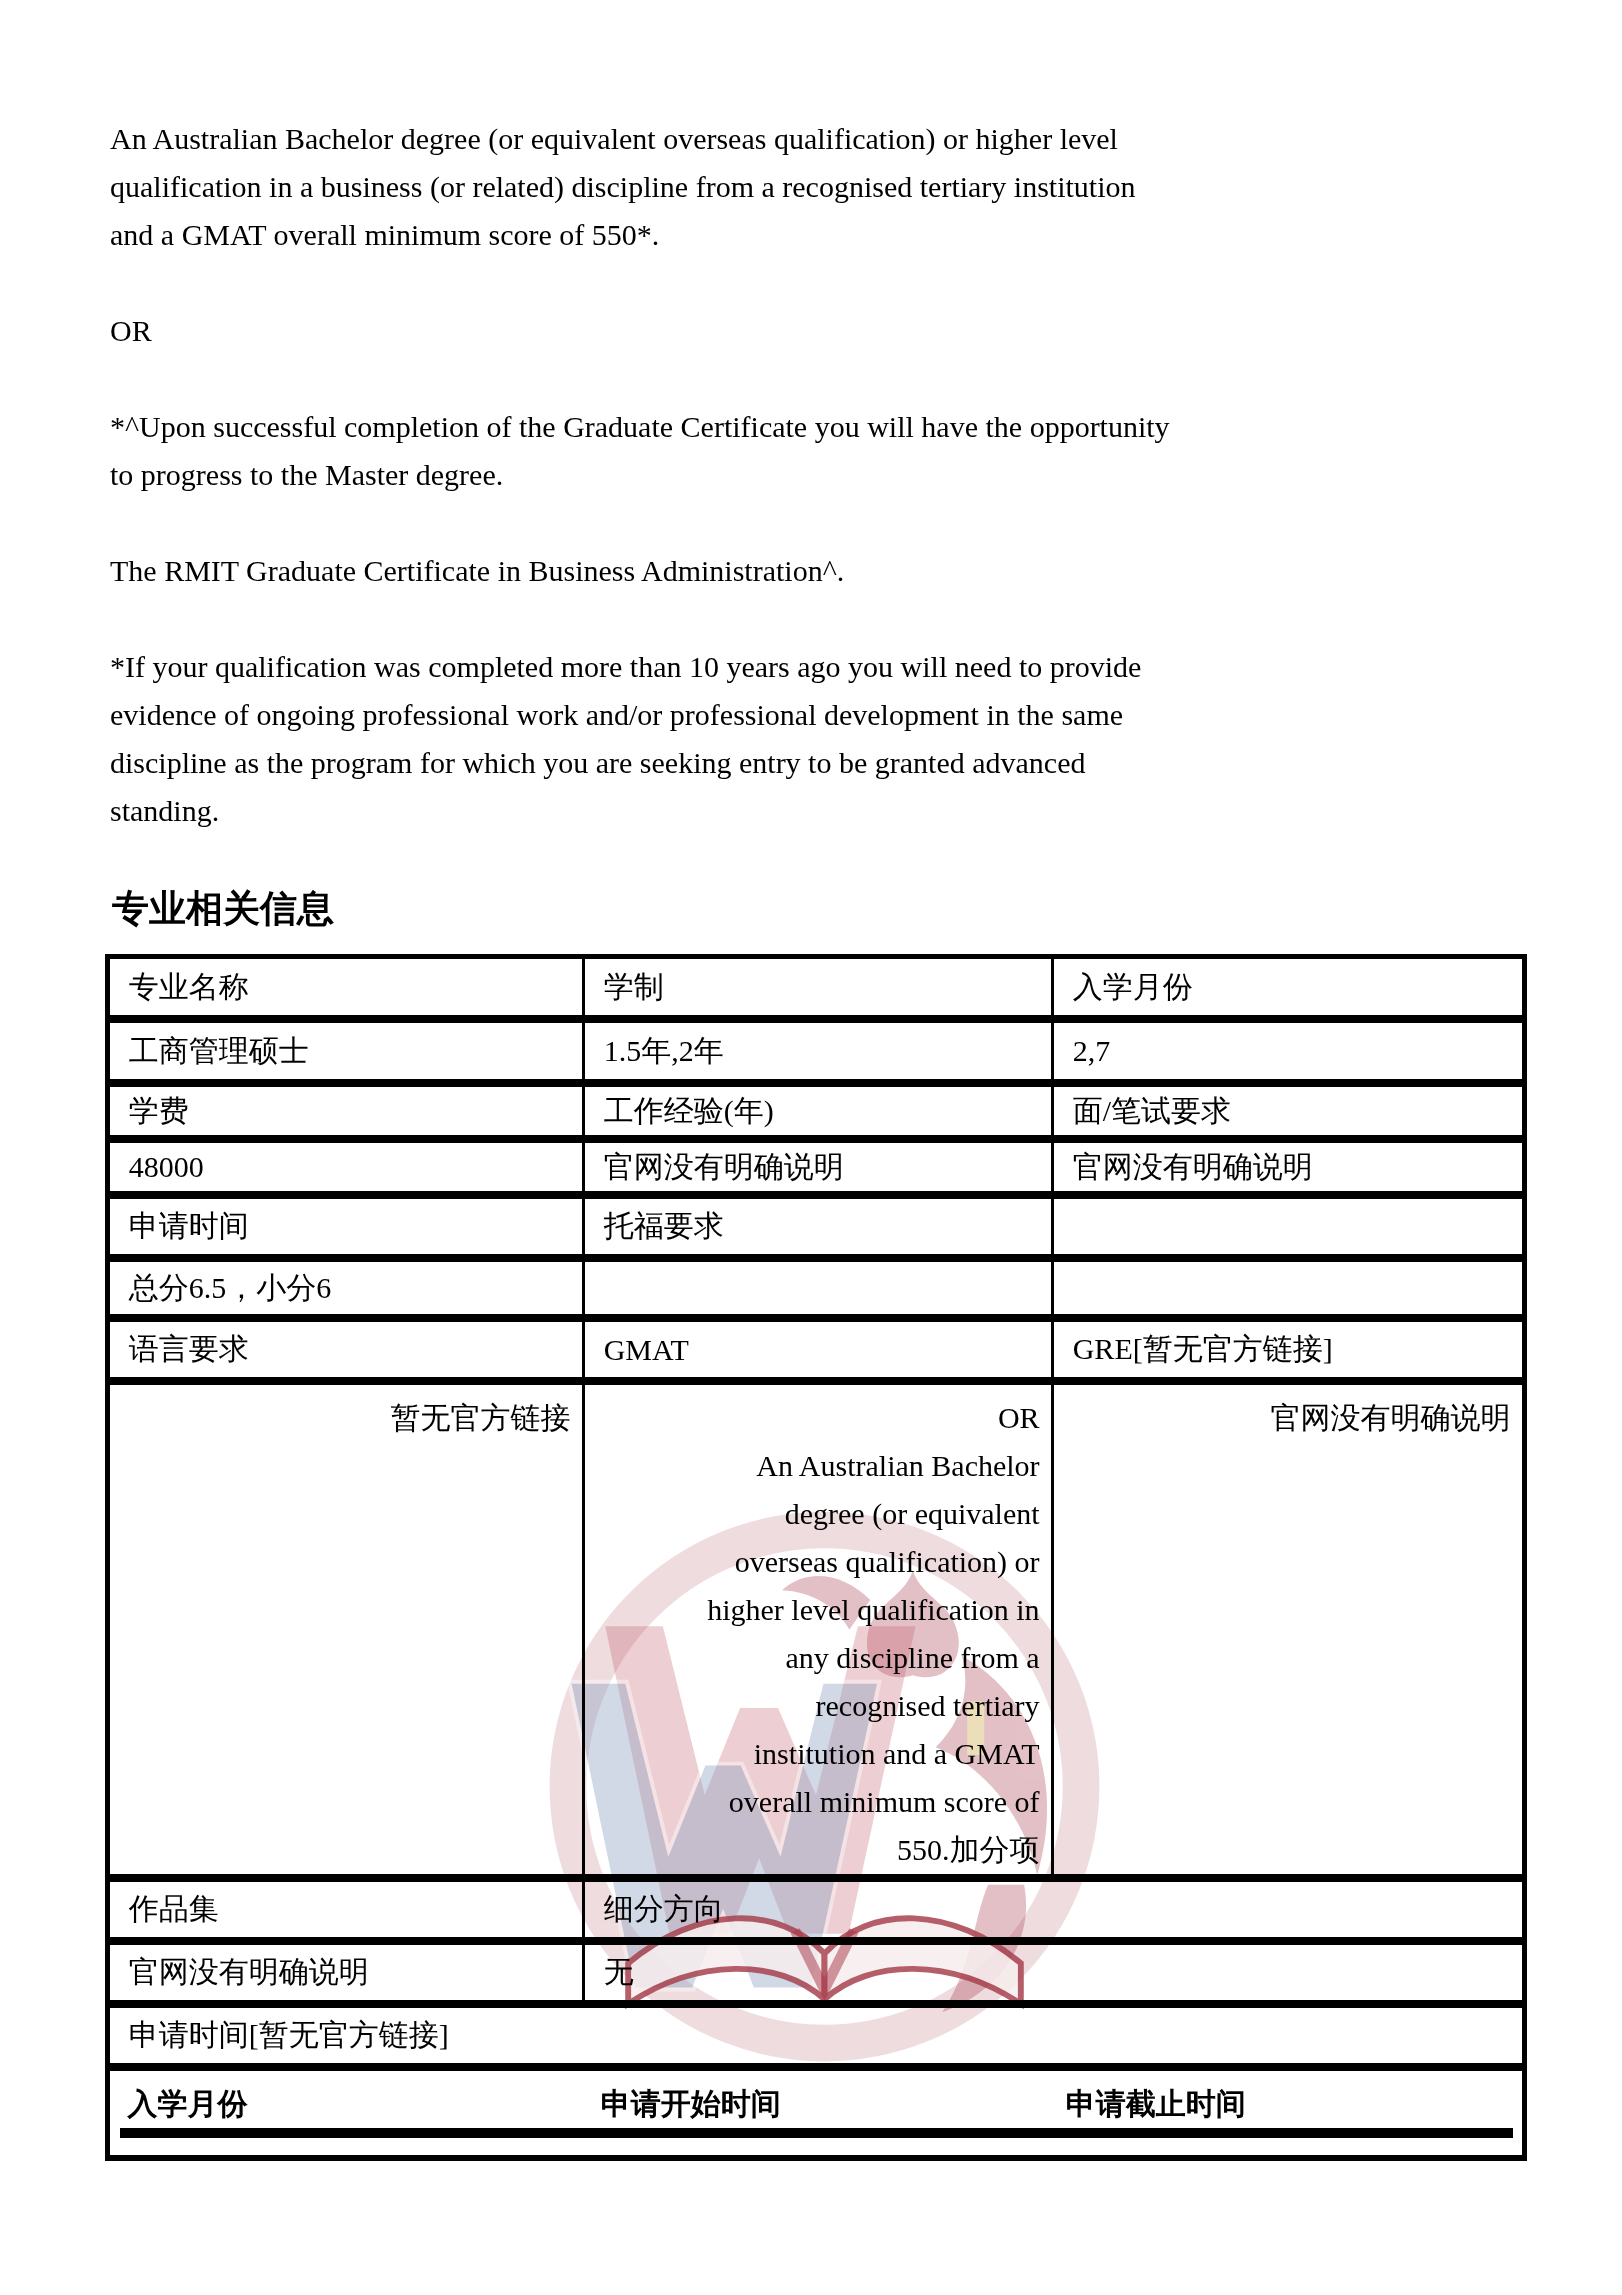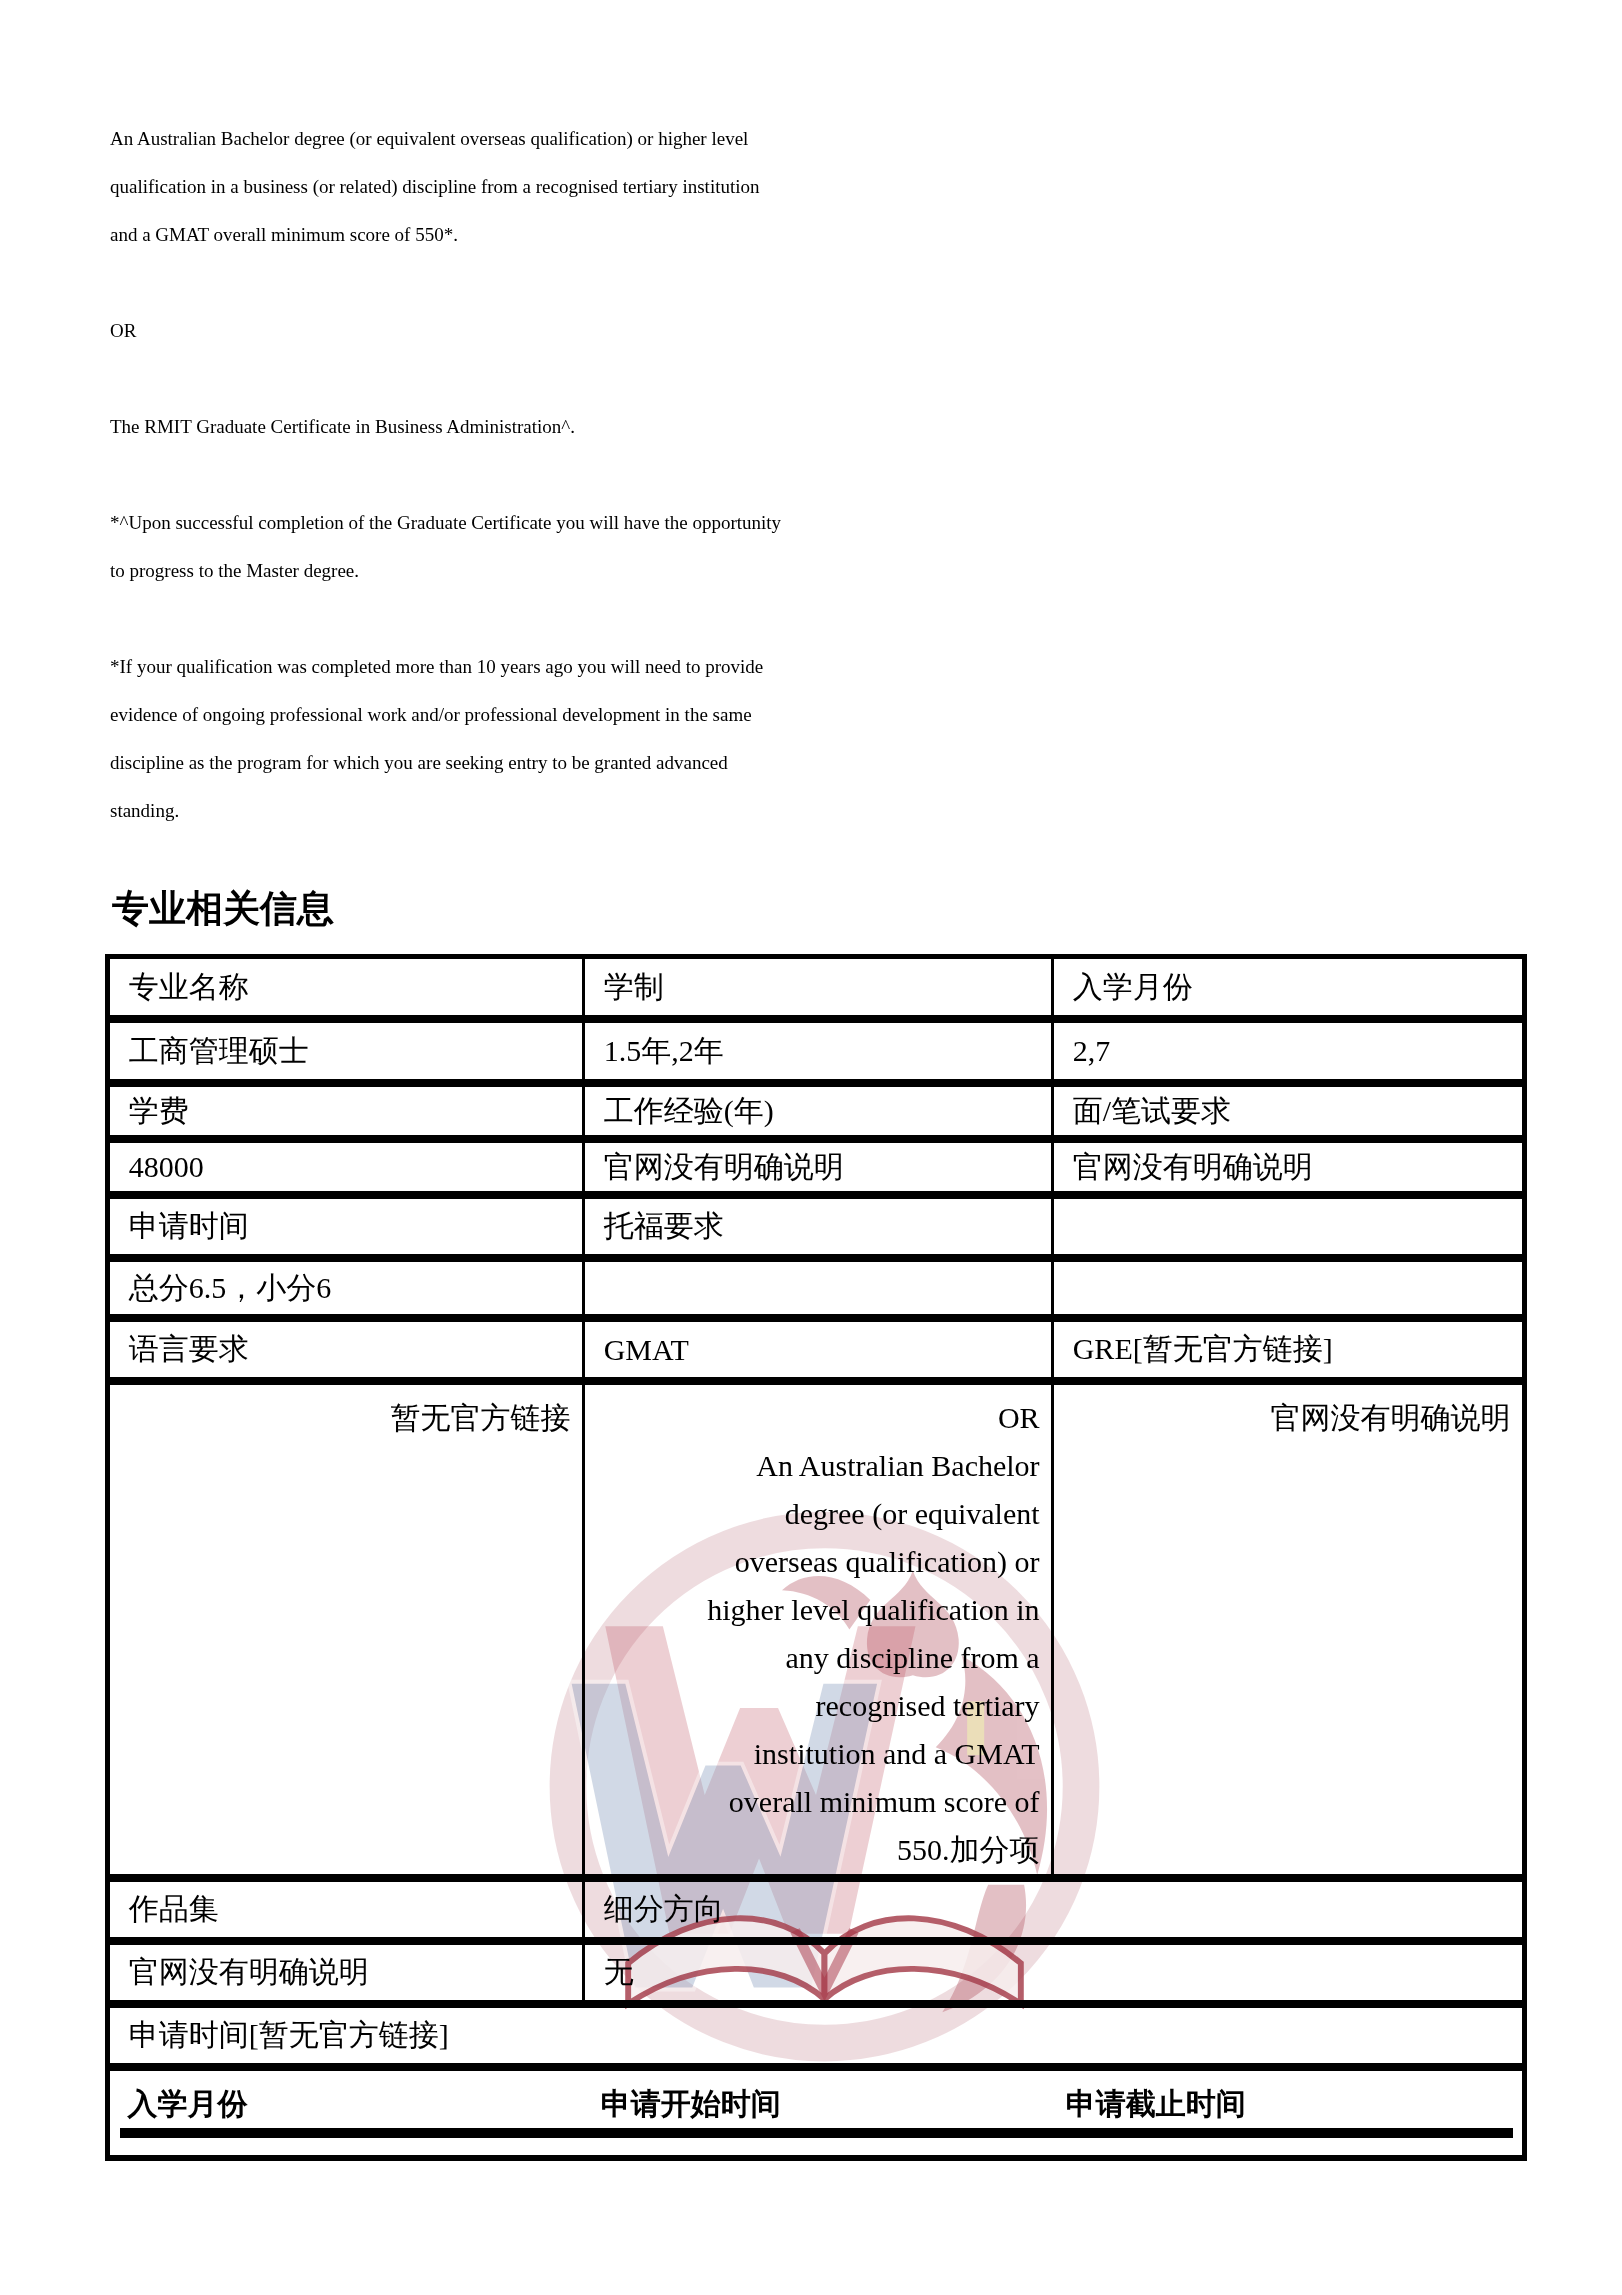--- a/index.html
+++ b/index.html
@@ -1,21 +1,21 @@
 <!DOCTYPE html>
 <html style="font-size:10.5px"><head>
 <meta charset="utf-8">
 <style>
   html,body{margin:0;padding:0;}
   body{
     width:1623px;height:2295px;background:#ffffff;position:relative;overflow:hidden;
     font-family:"Liberation Serif","DejaVu Serif",serif;color:#000;
   }
   .content{position:absolute;left:110px;top:115px;width:1394px;z-index:2;}
-  .para{font-size:19px;line-height:48px;white-space:pre-line;margin:0 0 48px 0;}
+  .para{font-size:30px;line-height:48px;white-space:pre-line;margin:0 0 48px 0;}
   .section-heading{font-size:37px;line-height:52px;font-weight:bold;margin:0 0 0 2px;}
   table.program{
     border-collapse:collapse;table-layout:fixed;width:1416px;
     margin:19px 0 0 -4.6px;background:transparent;
     border:5.2px solid #000;border-bottom-width:6.5px;
   }
   td{padding:0 11.8px 0 18.3px;font-size:30px;vertical-align:middle;overflow:hidden;}
   td.bold{font-weight:normal;}
   .bb{border-bottom:8.5px solid #000;}
   .vr{border-right:3.3px solid #000;}
@@ -48,23 +48,23 @@
     <path d="M450,705 C520,630 645,632 750,720 L750,782 C645,712 520,712 450,775 Z"></path>
   </g>
   <path d="M405,670 L450,760 L495,670" fill="none" stroke="#a53243" stroke-width="16" opacity="0.5"></path>
 </svg>
 
 <div class="content">
   <div class="para">An Australian Bachelor degree (or equivalent overseas qualification) or higher level
 qualification in a business (or related) discipline from a recognised tertiary institution
 and a GMAT overall minimum score of 550*.</div>
   <div class="para">OR</div>
-  <div class="para">The RMIT Graduate Certificate in Business Administration^.</div>
   <div class="para">*^Upon successful completion of the Graduate Certificate you will have the opportunity
 to progress to the Master degree.</div>
+  <div class="para">The RMIT Graduate Certificate in Business Administration^.</div>
   <div class="para">*If your qualification was completed more than 10 years ago you will need to provide
 evidence of ongoing professional work and/or professional development in the same
 discipline as the program for which you are seeking entry to be granted advanced
 standing.</div>
 
   <div class="section-heading">专业相关信息</div>
 
   <table class="program">
     <colgroup>
         <col style="width:476px">

